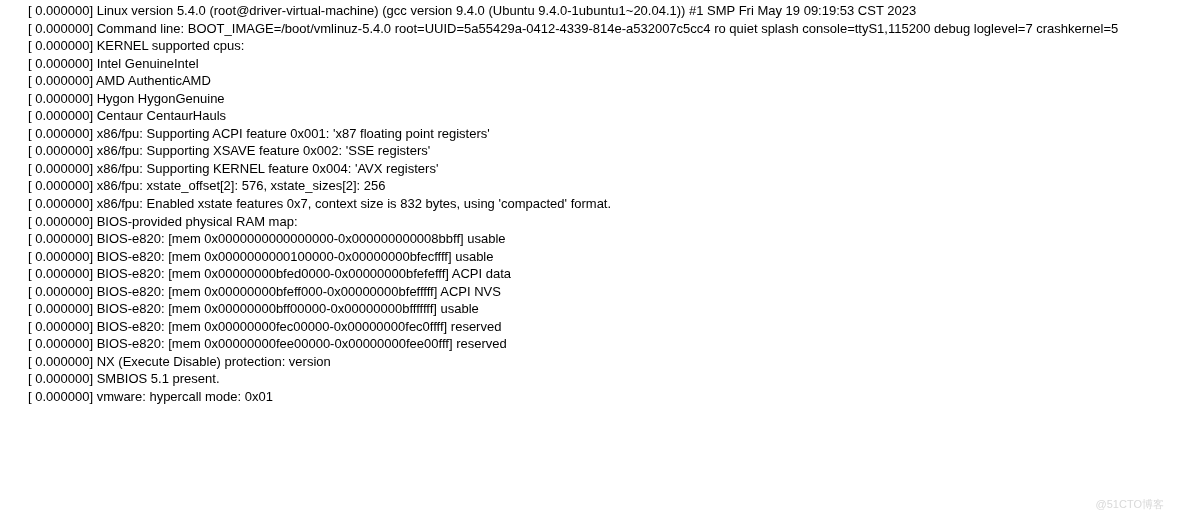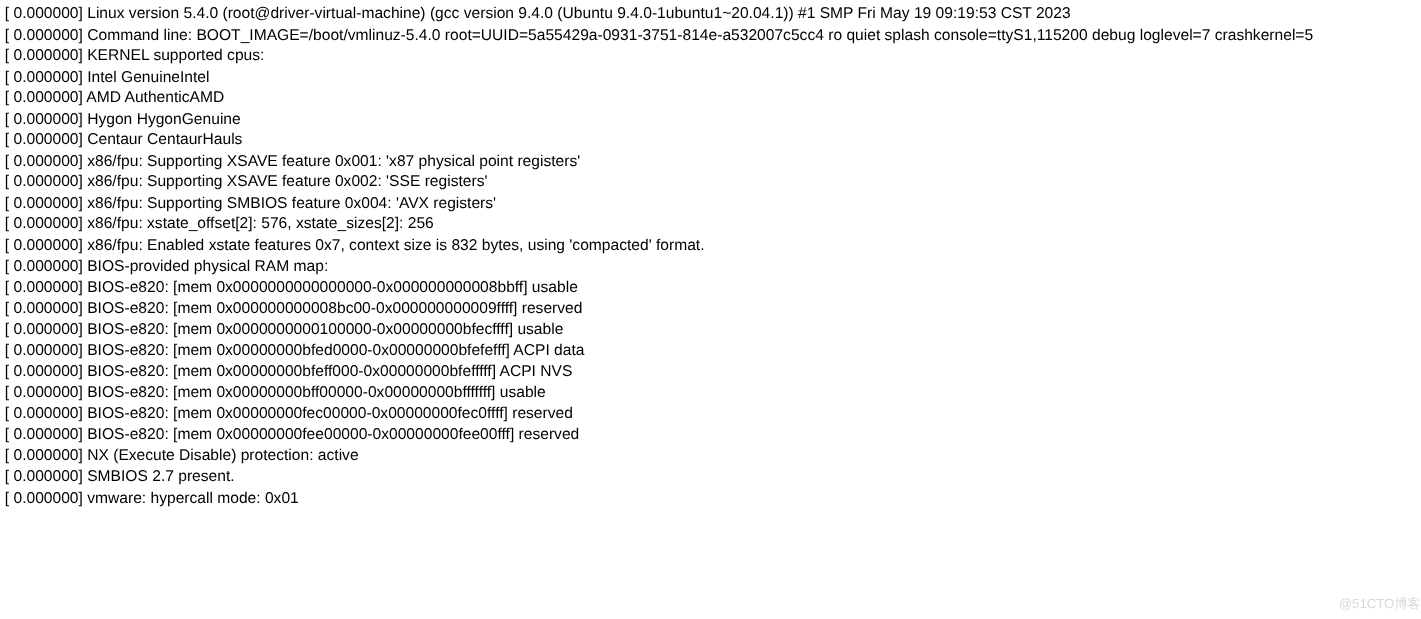--- a/index.html
+++ b/index.html
@@ -15,52 +15,52 @@
       background: #fff;
       padding: 2px 4px;
       white-space: nowrap;
       overflow: hidden;
       width: 1184px;
       height: 516px;
       position: relative;
     }
     .log-line {
       display: block;
+      margin-left: 24px;
     }
     .watermark {
       position: absolute;
       bottom: 4px;
-      right: 0;
+      right: 20px;
       color: #d9d9d9;
       font-size: 11px;
       pointer-events: none;
     }
   </style>
 </head>
 <body>
 
 <div id="log-container">
     <span class="log-line">[    0.000000] Linux version 5.4.0 (root@driver-virtual-machine) (gcc version 9.4.0 (Ubuntu 9.4.0-1ubuntu1~20.04.1)) #1 SMP Fri May 19 09:19:53 CST 2023</span>
-    <span class="log-line">[    0.000000] Command line: BOOT_IMAGE=/boot/vmlinuz-5.4.0 root=UUID=5a55429a-0931-3751-814e-a532007c5cc4 ro quiet splash console=ttyS1,115200 debug loglevel=7 crashkernel=5</span>
+    <span class="log-line">[    0.000000] Command line: BOOT_IMAGE=/boot/vmlinuz-5.4.0 root=UUID=5a55429a-0412-4339-814e-a532007c5cc4 ro quiet splash console=ttyS1,115200 debug loglevel=7 crashkernel=5</span>
     <span class="log-line">[    0.000000] KERNEL supported cpus:</span>
     <span class="log-line">[    0.000000]   Intel GenuineIntel</span>
     <span class="log-line">[    0.000000]   AMD AuthenticAMD</span>
     <span class="log-line">[    0.000000]   Hygon HygonGenuine</span>
     <span class="log-line">[    0.000000]   Centaur CentaurHauls</span>
-    <span class="log-line">[    0.000000] x86/fpu: Supporting XSAVE feature 0x001: 'x87 physical point registers'</span>
+    <span class="log-line">[    0.000000] x86/fpu: Supporting ACPI feature 0x001: 'x87 floating point registers'</span>
     <span class="log-line">[    0.000000] x86/fpu: Supporting XSAVE feature 0x002: 'SSE registers'</span>
-    <span class="log-line">[    0.000000] x86/fpu: Supporting SMBIOS feature 0x004: 'AVX registers'</span>
+    <span class="log-line">[    0.000000] x86/fpu: Supporting KERNEL feature 0x004: 'AVX registers'</span>
     <span class="log-line">[    0.000000] x86/fpu: xstate_offset[2]:  576, xstate_sizes[2]:  256</span>
     <span class="log-line">[    0.000000] x86/fpu: Enabled xstate features 0x7, context size is 832 bytes, using 'compacted' format.</span>
     <span class="log-line">[    0.000000] BIOS-provided physical RAM map:</span>
     <span class="log-line">[    0.000000] BIOS-e820: [mem 0x0000000000000000-0x000000000008bbff] usable</span>
-    <span class="log-line">[    0.000000] BIOS-e820: [mem 0x000000000008bc00-0x000000000009ffff] reserved</span>
     <span class="log-line">[    0.000000] BIOS-e820: [mem 0x0000000000100000-0x00000000bfecffff] usable</span>
     <span class="log-line">[    0.000000] BIOS-e820: [mem 0x00000000bfed0000-0x00000000bfefefff] ACPI data</span>
     <span class="log-line">[    0.000000] BIOS-e820: [mem 0x00000000bfeff000-0x00000000bfefffff] ACPI NVS</span>
     <span class="log-line">[    0.000000] BIOS-e820: [mem 0x00000000bff00000-0x00000000bfffffff] usable</span>
     <span class="log-line">[    0.000000] BIOS-e820: [mem 0x00000000fec00000-0x00000000fec0ffff] reserved</span>
     <span class="log-line">[    0.000000] BIOS-e820: [mem 0x00000000fee00000-0x00000000fee00fff] reserved</span>
-    <span class="log-line">[    0.000000] NX (Execute Disable) protection: active</span>
-    <span class="log-line">[    0.000000] SMBIOS 2.7 present.</span>
+    <span class="log-line">[    0.000000] NX (Execute Disable) protection: version</span>
+    <span class="log-line">[    0.000000] SMBIOS 5.1 present.</span>
     <span class="log-line">[    0.000000] vmware: hypercall mode: 0x01</span>
   </div>
 <div class="watermark">@51CTO博客</div>
 
 </body></html>

